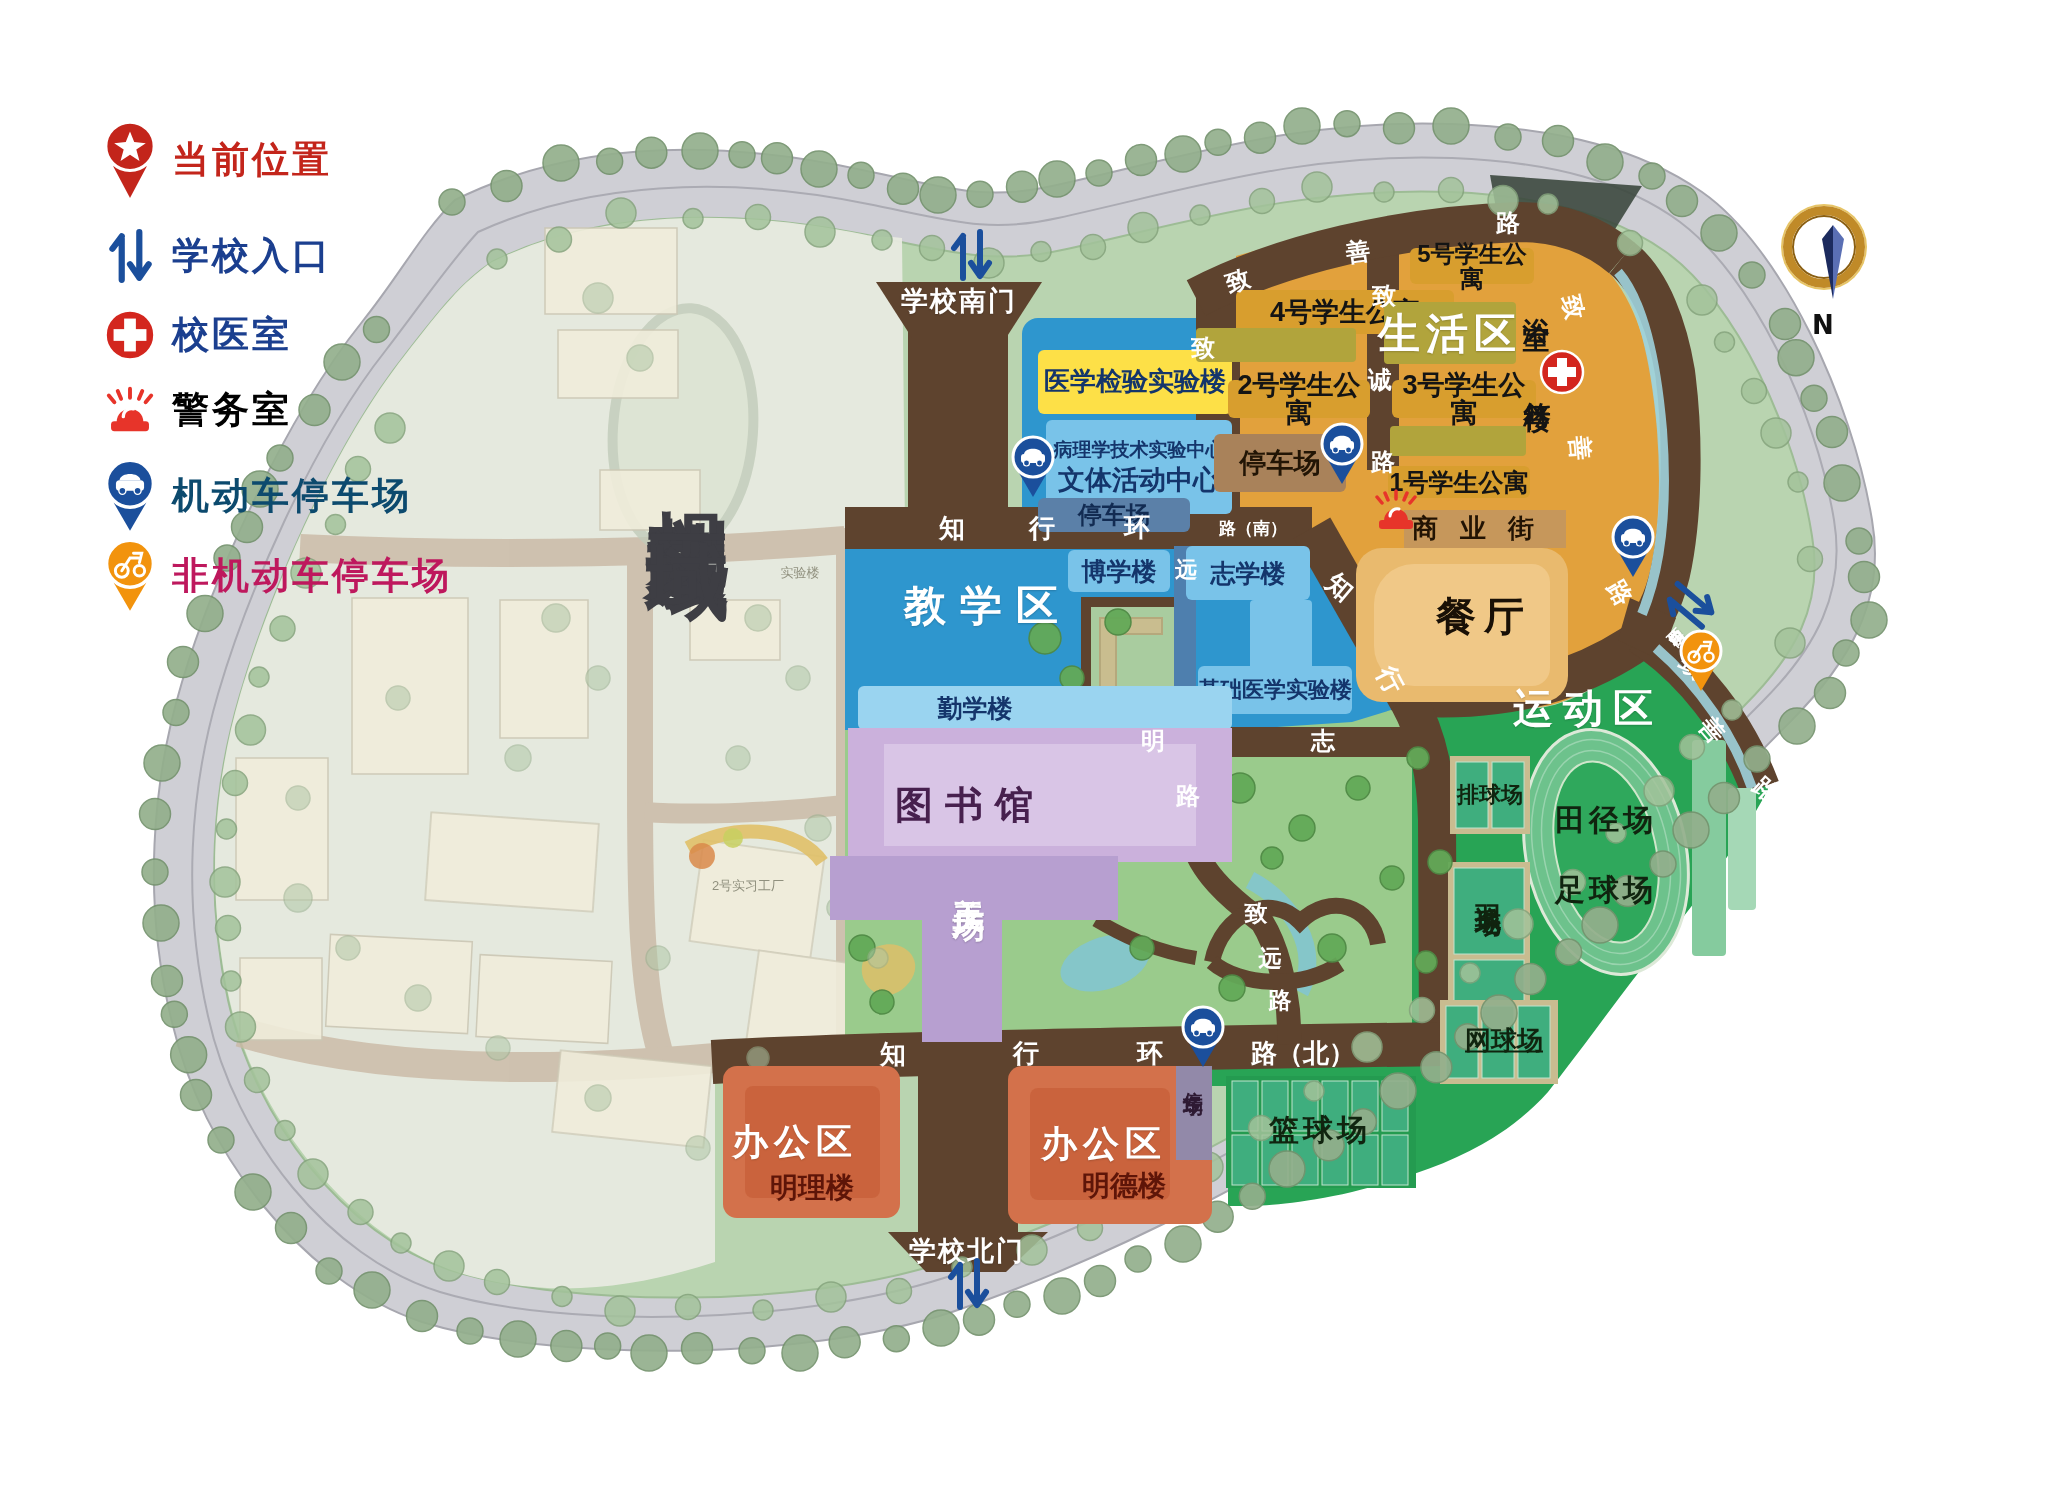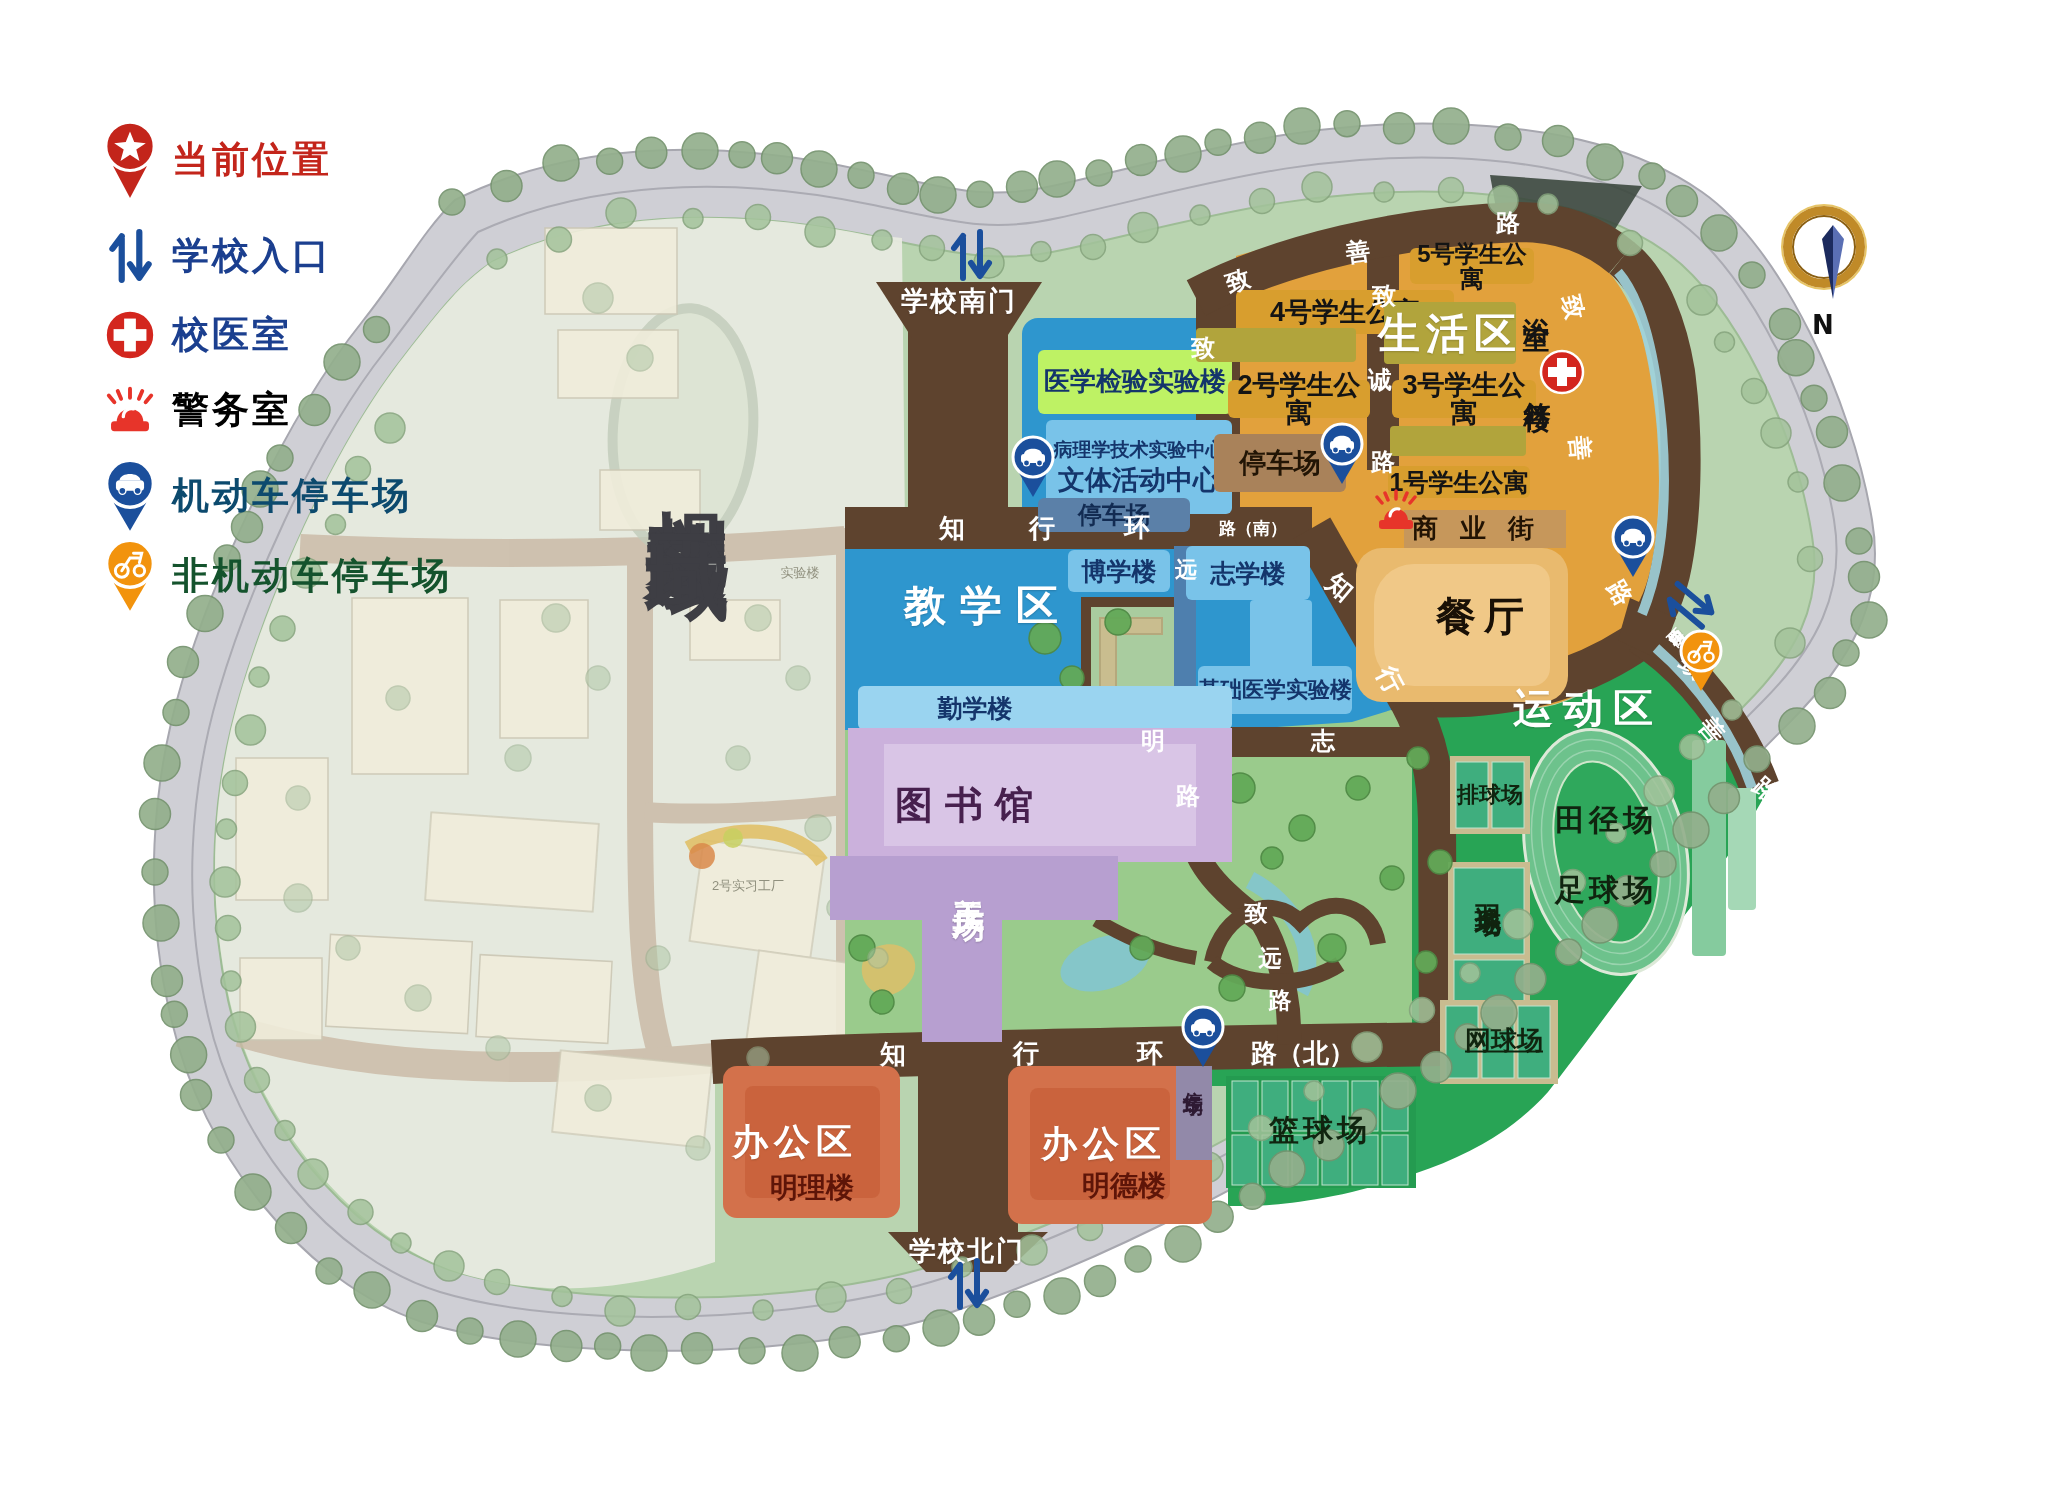--- a/index.html
+++ b/index.html
@@ -441,37 +441,37 @@
     <div class="leg-row" style="top:442px;">
       <span class="leg-ico">
           <svg width="54" height="75" viewBox="0 0 46 64">
             <path d="M23 62 L9 38 L37 38 Z" fill="#F2930D"></path>
             <circle cx="23" cy="22" r="20" fill="#F2930D" stroke="#fff" stroke-width="3"></circle>
             <circle cx="16" cy="28" r="5.5" fill="none" stroke="#fff" stroke-width="2.5"></circle>
             <circle cx="31" cy="28" r="4.5" fill="none" stroke="#fff" stroke-width="2.5"></circle>
             <path d="M16 28 L23 17 L30 17 M26 13 L33 13 L31 21" fill="none" stroke="#fff" stroke-width="2.5" stroke-linecap="round"></path>
           </svg>
         </span>
-      <span class="leg-txt" style="color:#14532d;">非机动车停车场</span>
+      <span class="leg-txt" style="color:#be185d;">非机动车停车场</span>
     </div>
   </div>
 
   <div id="compass">
     <div class="ring">
       <svg width="26" height="80" viewBox="0 0 26 80">
         <polygon points="13,2 13,76 2,16" fill="#1C2B5E"></polygon>
         <polygon points="13,2 24,16 13,76" fill="#5A6FB4"></polygon>
       </svg>
     </div>
     <div class="n">N</div>
   </div>
 
   <div class="vlbl" style="left:688px;top:445px;font-size:82px;letter-spacing:6px;color:#3E3E44;font-weight:900;">规划建设区域</div>
 
-  <div class="bld" style="left:1038px;top:350px;width:194px;height:64px;background:#bef264;color:#14356B;font-size:26px;">
+  <div class="bld" style="left:1038px;top:350px;width:194px;height:64px;background:#fde047;color:#14356B;font-size:26px;">
     <span>医学检验实验楼</span>
   </div>
   <div class="bld" style="left:1046px;top:420px;width:186px;height:94px;background:#79C3E9;color:#14356B;flex-direction:column;gap:6px;">
     <span style="font-size:19px;">病理学技术实验中心</span>
     <span style="font-size:27px;">文体活动中心</span>
   </div>
   <div class="bld" style="left:1038px;top:498px;width:152px;height:34px;background:#5B80A8;color:#122B52;font-size:24px;">
     <span>停车场</span>
   </div>
   <div class="bld" style="left:1068px;top:550px;width:102px;height:42px;background:#79C3E9;color:#14356B;font-size:25px;">

